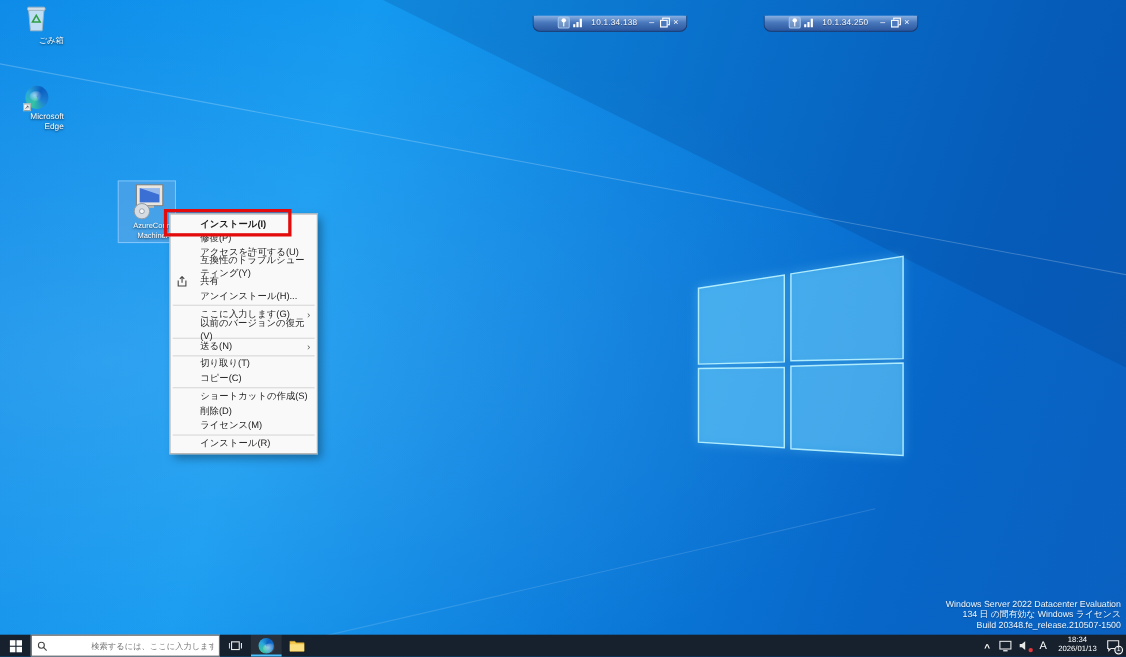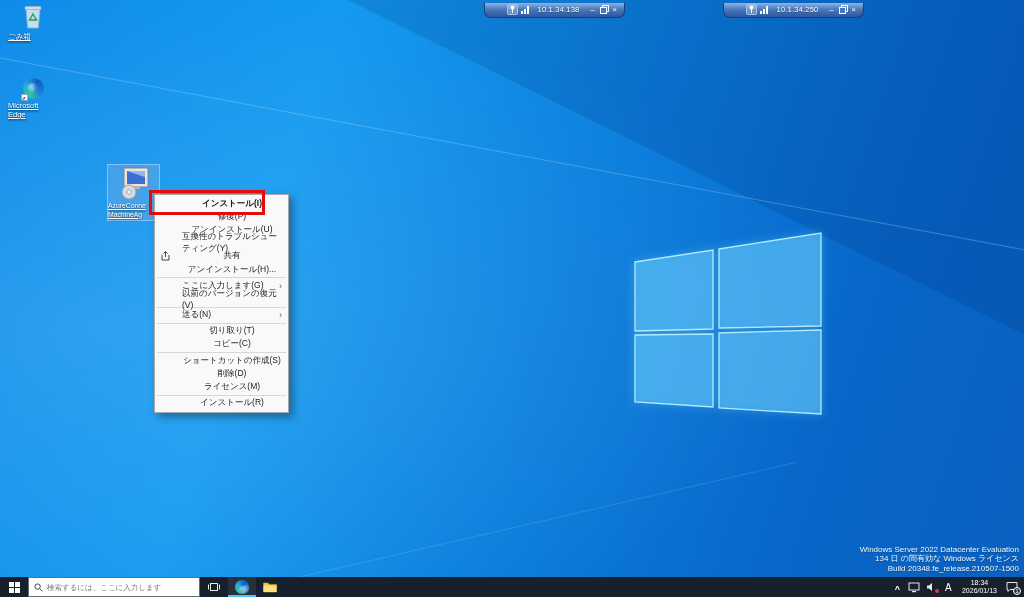--- a/index.html
+++ b/index.html
@@ -7,66 +7,66 @@
   .desktop{position:relative;width:1024px;height:597px;overflow:hidden;
     background:linear-gradient(108deg,#0d8be8 0%,#149af0 28%,#0b7edd 55%,#0766c8 80%,#0a60bf 100%);}
   .wall-light{position:absolute;inset:0;background:radial-gradient(120% 95% at 10% 55%,rgba(255,255,255,.12),transparent 60%);}
   .wall-dark{position:absolute;inset:0;background:rgba(0,30,95,.14);clip-path:polygon(34% 0,100% 0,100% 56%);}
   .beam{position:absolute;height:1px;background:rgba(255,255,255,.22);transform-origin:left center;}
   .beam.b1{top:52px;left:-30px;width:1150px;transform:rotate(10.6deg);}
   .beam.b2{top:588px;left:250px;width:560px;transform:rotate(-13deg);background:rgba(255,255,255,.13);}
   .logo-svg{position:absolute;left:630px;top:229px;filter:drop-shadow(0 0 5px rgba(140,230,255,.45));}
 
   
-  .rdp{position:absolute;top:3px;height:15px;width:141px;display:flex;align-items:center;padding:0 4px 1px 22px;
+  .rdp{position:absolute;top:14px;height:15px;width:141px;display:flex;align-items:center;padding:0 4px 1px 22px;
     background:linear-gradient(#8db4e4 0%,#4a79bd 45%,#2d579e 100%);border:1px solid #1d3d74;border-top:none;
     border-radius:0 0 7px 7px;color:#fff;}
   .rdp .pinbox{width:11px;height:11px;border:1px solid #9fc3ee;background:rgba(255,255,255,.25);border-radius:2px;
     display:flex;align-items:center;justify-content:center;margin-right:3px;}
   .rdp .ip{flex:1;text-align:center;font-size:7.5px;letter-spacing:.2px;text-shadow:0 1px 1px rgba(0,0,0,.4);}
   .rdp .btn{width:11px;text-align:center;font-size:8px;line-height:11px;color:#fff;cursor:pointer;}
   .restore-shape{position:relative;width:7px;height:7px;display:inline-block;}
   .restore-shape::before{content:"";position:absolute;left:2px;top:0;width:5px;height:5px;border:1px solid #fff;}
   .restore-shape::after{content:"";position:absolute;left:0;top:2px;width:5px;height:5px;border:1px solid #fff;background:#4a79bd;}
 
   
-  .tile{position:absolute;width:50px;text-align:left;color:#fff;font-size:7.5px;
-    text-shadow:0 1px 2px rgba(0,0,0,.75);text-decoration:underline;}
+  .tile{position:absolute;width:50px;text-align:right;color:#fff;font-size:7.5px;
+    text-shadow:0 1px 2px rgba(0,0,0,.75);}
   .tile .art{display:flex;justify-content:center;align-items:flex-end;height:26px;margin-bottom:2px;}
   .tile.selected{background:rgba(98,168,230,.55);outline:1px solid rgba(160,210,255,.75);}
   .edge-ball{width:21px;height:21px;border-radius:50%;position:relative;
     background:conic-gradient(from 210deg,#35c4a2,#2aa7dc,#0b5fc0,#1c7fd4,#35c4a2);}
   .edge-ball::after{content:"";position:absolute;left:4px;top:5px;width:12px;height:9px;border-radius:50%;
     background:radial-gradient(circle at 40% 40%,rgba(255,255,255,.55),rgba(255,255,255,0) 70%);}
   .shortcut-arrow{position:absolute;left:-2px;bottom:-2px;width:7px;height:7px;background:#fff;border:1px solid #9aa;
     font-size:5px;line-height:6px;color:#135;}
 
   
   .menu{position:absolute;left:154px;top:194px;width:135px;background:#f9f9f9;border:1px solid #a8a8a8;
     box-shadow:4px 4px 8px rgba(0,0,0,.35);padding:2px 0;z-index:20;}
-  .mi{height:13.2px;display:flex;align-items:center;padding:0 6px 0 27px;font-size:8.5px;color:#1b1b1b;position:relative;cursor:default;justify-content:center;}
+  .mi{height:13.2px;display:flex;align-items:center;padding:0 6px 0 27px;font-size:8.5px;color:#1b1b1b;position:relative;cursor:default;}
   .mi.default{font-weight:bold;}
   .mi .gut{position:absolute;left:6px;top:1px;}
   .mi .sub{margin-left:auto;font-size:9px;color:#555;}
   .sep{height:1px;background:#d8d8d8;margin:1px 2px;}
 
   .redbox{position:absolute;left:149px;top:190px;width:116px;height:25px;border:3px solid #e30b0b;z-index:30;}
 
   
   .watermark{position:absolute;right:5px;bottom:24px;text-align:right;color:rgba(255,255,255,.95);
     font-size:8px;line-height:9.5px;text-shadow:0 1px 1px rgba(0,0,0,.25);margin-left:16px;}
 
   
   .taskbar{position:absolute;left:0;bottom:0;width:1024px;height:20px;background:#17212d;display:flex;align-items:stretch;z-index:40;}
   .tb-btn{width:28px;display:flex;align-items:center;justify-content:center;cursor:pointer;}
   .tb-btn.active{background:rgba(255,255,255,.07);box-shadow:inset 0 -2px 0 #4cc2ff;}
   .winlogo{display:grid;grid-template-columns:5px 5px;grid-template-rows:5px 5px;gap:1px;}
   .winlogo span{background:#fff;}
   .searchbox{width:172px;background:#fff;border:1px solid #6b6b6b;display:flex;align-items:center;padding:0 5px;gap:4px;}
-  .searchbox input{border:none;outline:none;flex:1;font-size:7.5px;color:#333;background:transparent;padding:0;}
+  .searchbox input{border:none;outline:none;flex:1;font-size:7.5px;color:#333;background:transparent;padding:0;margin-left:36px;}
   .tray{margin-left:auto;display:flex;align-items:center;gap:2px;padding-right:3px;color:#fff;}
   .tray .titem{min-width:15px;display:flex;align-items:center;justify-content:center;height:20px;cursor:pointer;font-size:9px;}
   .clock{text-align:center;font-size:7px;line-height:8px;padding:0 4px;cursor:pointer;}
   .ac{position:relative;width:18px;height:20px;display:flex;align-items:center;justify-content:center;cursor:pointer;}
   .ac .badge{position:absolute;right:0px;bottom:2px;width:8px;height:8px;border-radius:50%;background:#2b3541;
     border:1px solid #fff;font-size:5.5px;line-height:7px;text-align:center;color:#fff;}
 </style>
 </head>
 <body>
 
@@ -96,21 +96,21 @@
       <rect x="0" y="6" width="2" height="3" fill="#fff"></rect>
         <rect x="3" y="4" width="2" height="5" fill="#fff"></rect>
         <rect x="6" y="1" width="2" height="8" fill="#fff"></rect>
     </svg>
     <span class="ip">10.1.34.138</span>
     <span class="btn">–</span>
     <span class="btn"><span class="restore-shape"></span></span>
     <span class="btn">×</span>
   </div>
 
-  <div class="rdp" style="left:694px;margin-left:29px;">
+  <div class="rdp" style="left:694px;">
     <span class="pinbox">
       <svg width="7" height="9" viewBox="0 0 7 9">
           <circle cx="3.5" cy="2.5" r="2" fill="#fff"></circle>
           <rect x="3" y="4" width="1" height="4" fill="#fff"></rect>
         </svg>
     </span>
     <svg width="9" height="9" viewBox="0 0 9 9">
       <rect x="0" y="6" width="2" height="3" fill="#fff"></rect>
         <rect x="3" y="4" width="2" height="5" fill="#fff"></rect>
         <rect x="6" y="1" width="2" height="8" fill="#fff"></rect>
@@ -157,21 +157,21 @@
   </div>
 
   <div class="menu">
     <div class="mi default">
         <span>インストール(I)</span>
       </div>
     <div class="mi">
         <span>修復(P)</span>
       </div>
     <div class="mi">
-        <span>アンインストール(U)</span>
+        <span>アクセスを許可する(U)</span>
       </div>
     <div class="mi">
         <span>互換性のトラブルシューティング(Y)</span>
       </div>
     <div class="mi">
       <span class="gut">
         <svg width="9" height="10" viewBox="0 0 9 10">
             <path d="M1,4 L1,9 L8,9 L8,4" fill="none" stroke="#444" stroke-width="1"></path>
             <path d="M4.5,6 L4.5,1 M2.5,2.5 L4.5,0.5 L6.5,2.5" fill="none" stroke="#444" stroke-width="1"></path>
           </svg>

